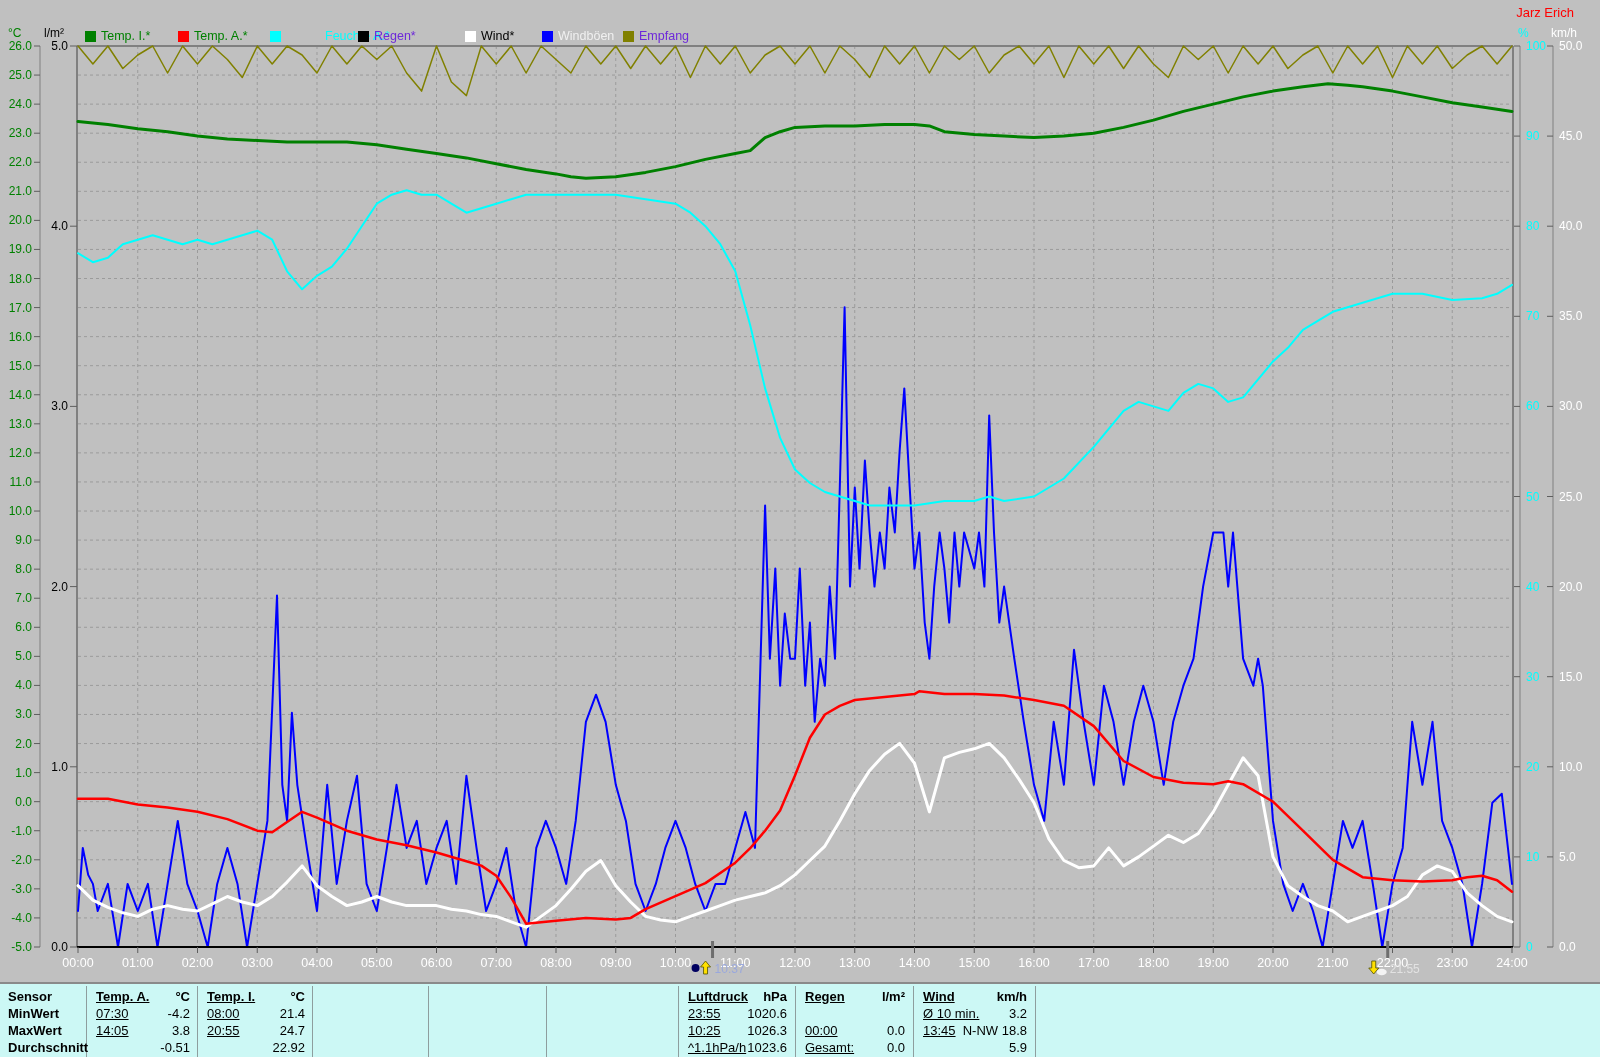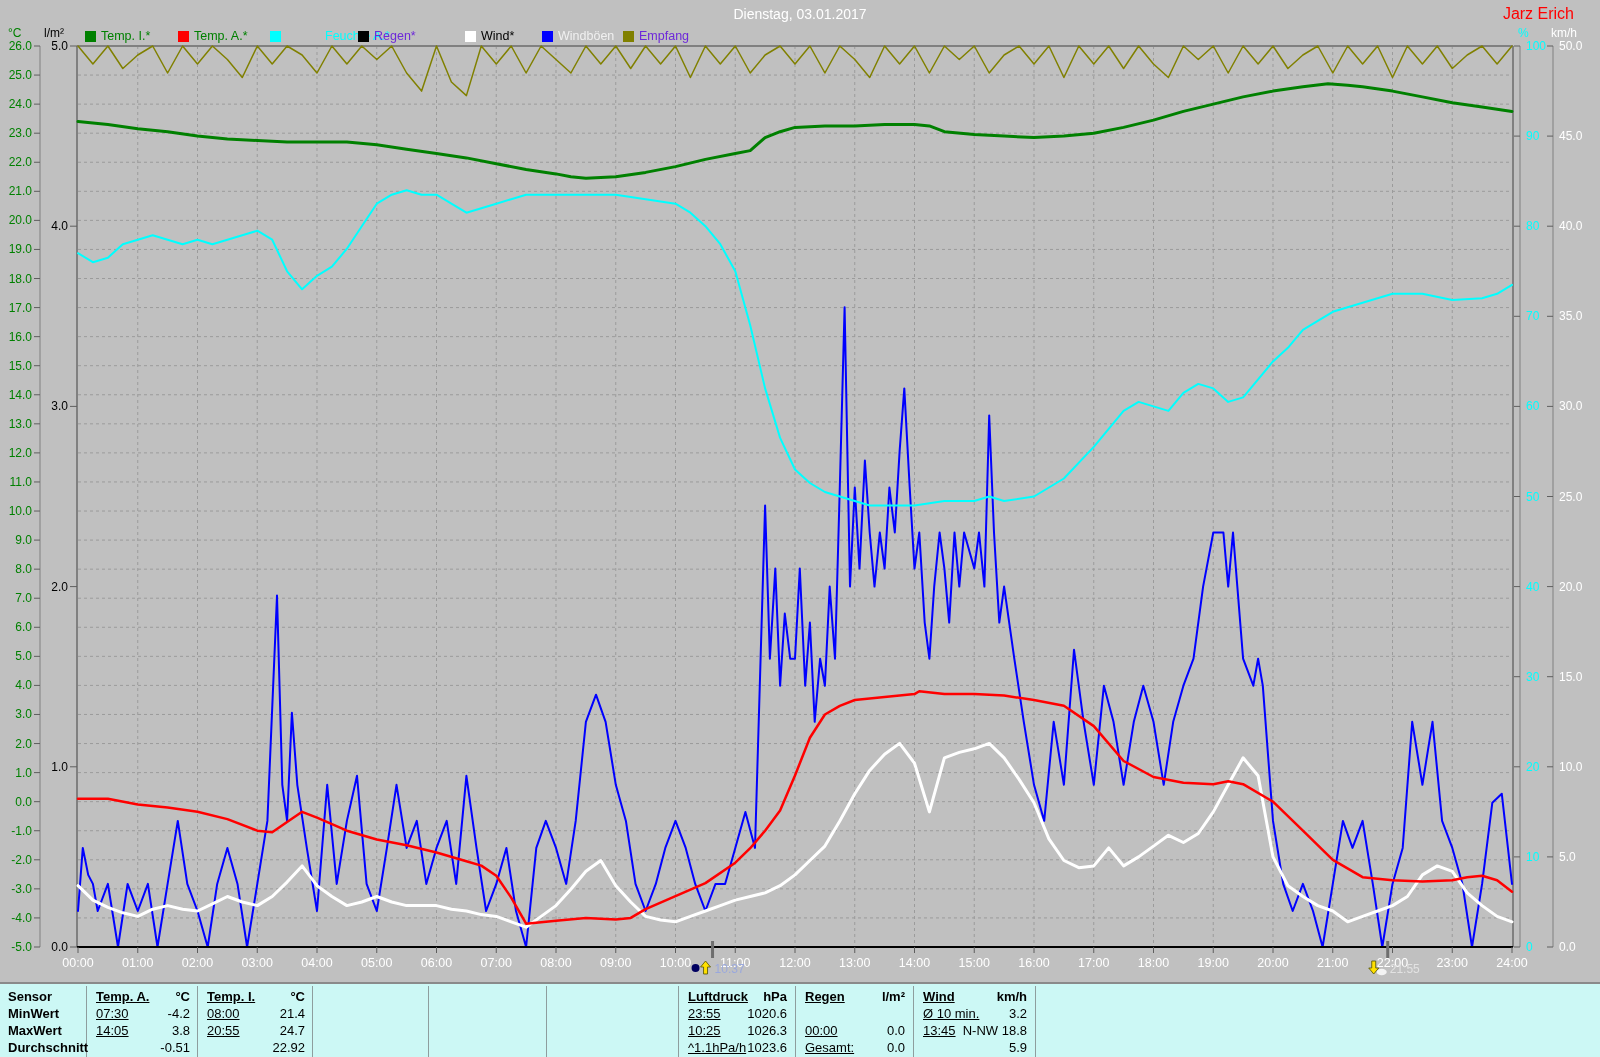--- a/index.html
+++ b/index.html
@@ -1,19 +1,19 @@
 <!DOCTYPE html>
 <html><head>
 <meta charset="utf-8">
 <style>
   html,body{margin:0;padding:0;background:#c0c0c0;}
   .page{position:relative;width:1600px;height:1057px;background:#c0c0c0;overflow:hidden;
         font-family:"Liberation Sans","DejaVu Sans",sans-serif;}
   .title{position:absolute;top:6px;left:0;width:100%;text-align:center;color:#ffffff;font-size:14px;}
-  .watermark{position:absolute;top:5px;right:26px;color:#ff0000;font-size:16px;margin-left:32px;}
+  .watermark{position:absolute;top:5px;right:26px;color:#ff0000;font-size:13px;margin-left:32px;}
   .unit{position:absolute;top:26px;font-size:12px;font-weight:400;}
   .unit-c{left:8px;color:#008000;}
   .unit-lm{left:44px;color:#000000;}
   .unit-pct{left:1518px;color:#00ffff;}
   .unit-kmh{left:1551px;color:#ffffff;}
   .legend{position:absolute;top:0;left:0;width:1600px;height:44px;border-radius:12px;}
   .lg-item{position:absolute;top:29px;display:flex;align-items:center;gap:5px;font-size:12.5px;white-space:nowrap;}
   .lg-sw{width:11px;height:11px;display:inline-block;flex:none;}
   svg.chart{position:absolute;left:0;top:0;}
   .grid{stroke:#9b9b9b;stroke-width:1;stroke-dasharray:3 3;fill:none;}
@@ -34,21 +34,20 @@
   .trow{height:17px;line-height:17px;display:flex;justify-content:space-between;white-space:nowrap;}
   .b{font-weight:700;}
   .cl{text-align:left;text-decoration:underline;}
   .cr{text-align:right;}
 </style>
 </head>
 <body>
 
 <div class="page">
 
-  <div class="title">Dienstag, 03.01.2017</div>
   <div class="watermark">Jarz Erich</div>
 
   <span class="unit unit-c">°C</span>
   <span class="unit unit-lm">l/m²</span>
   <span class="unit unit-pct">%</span>
   <span class="unit unit-kmh">km/h</span>
 
   <div class="legend">
       <div class="lg-item" style="left: 85px;">
         <span class="lg-sw" style="background: rgb(0, 128, 0);"></span>

